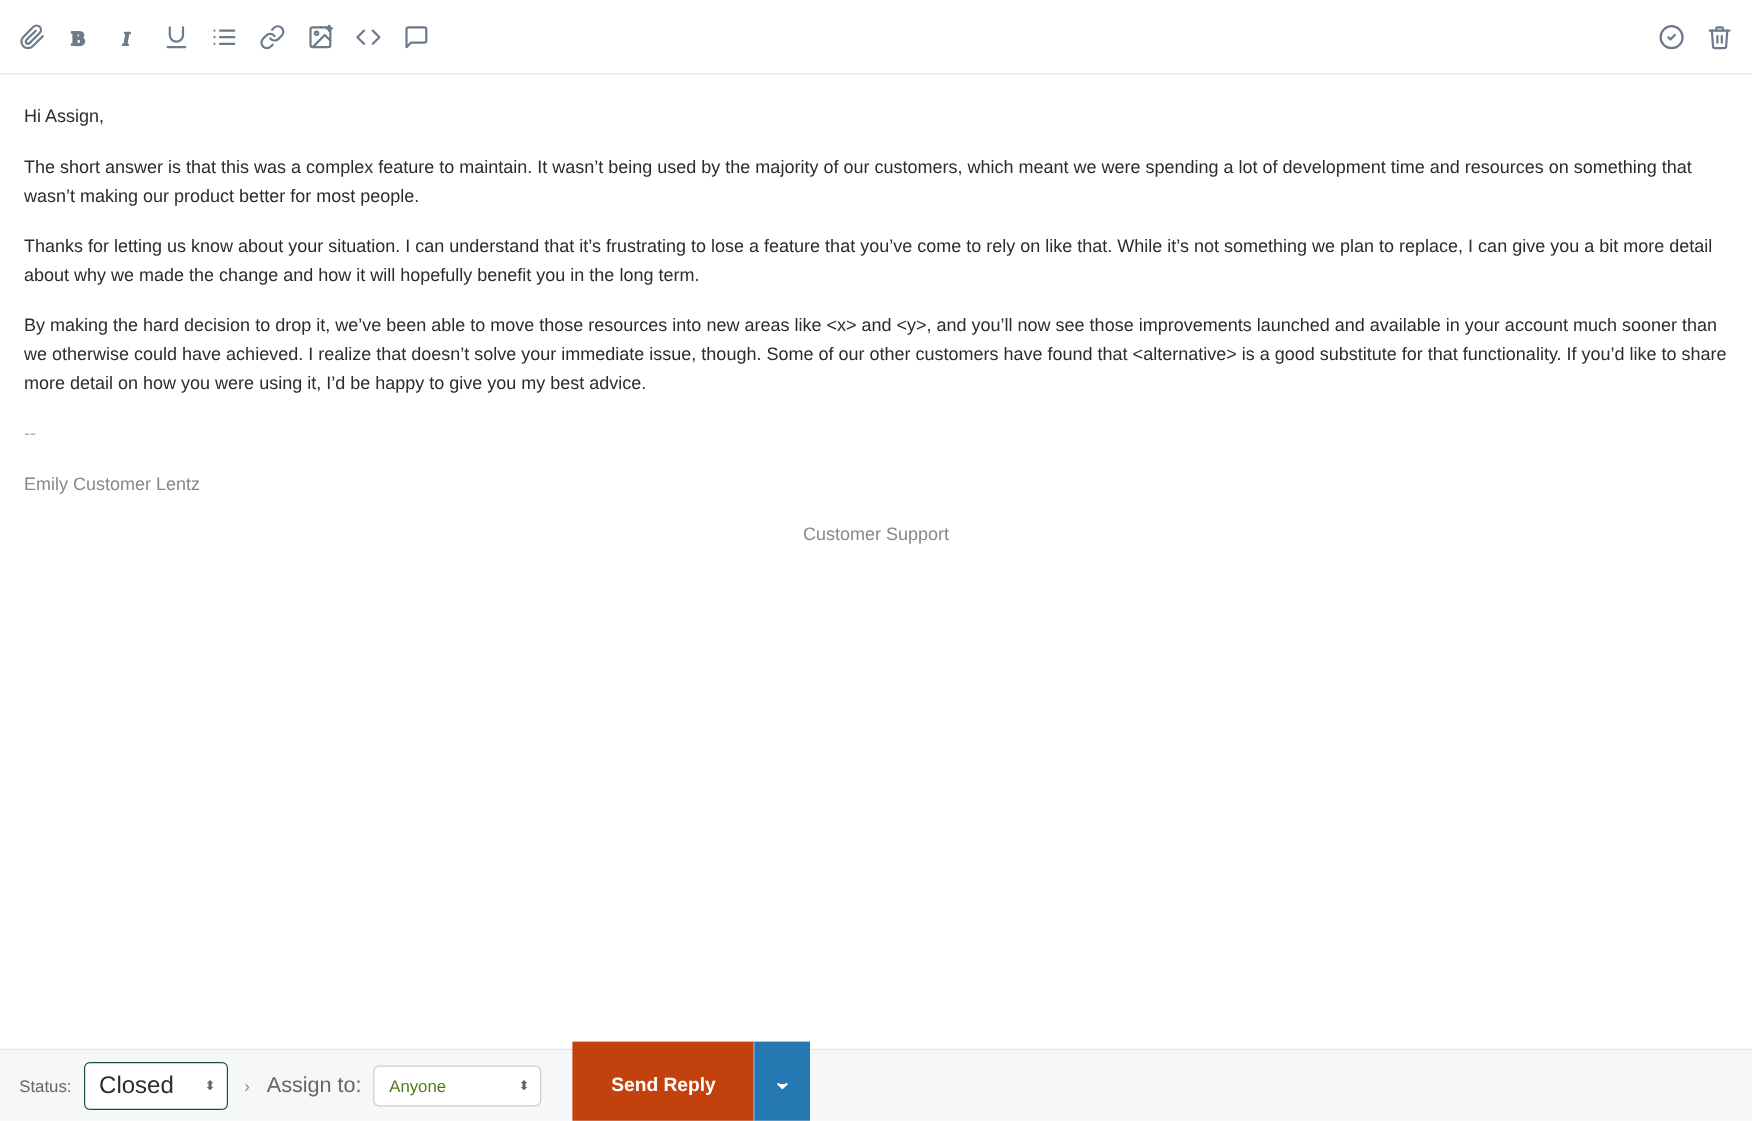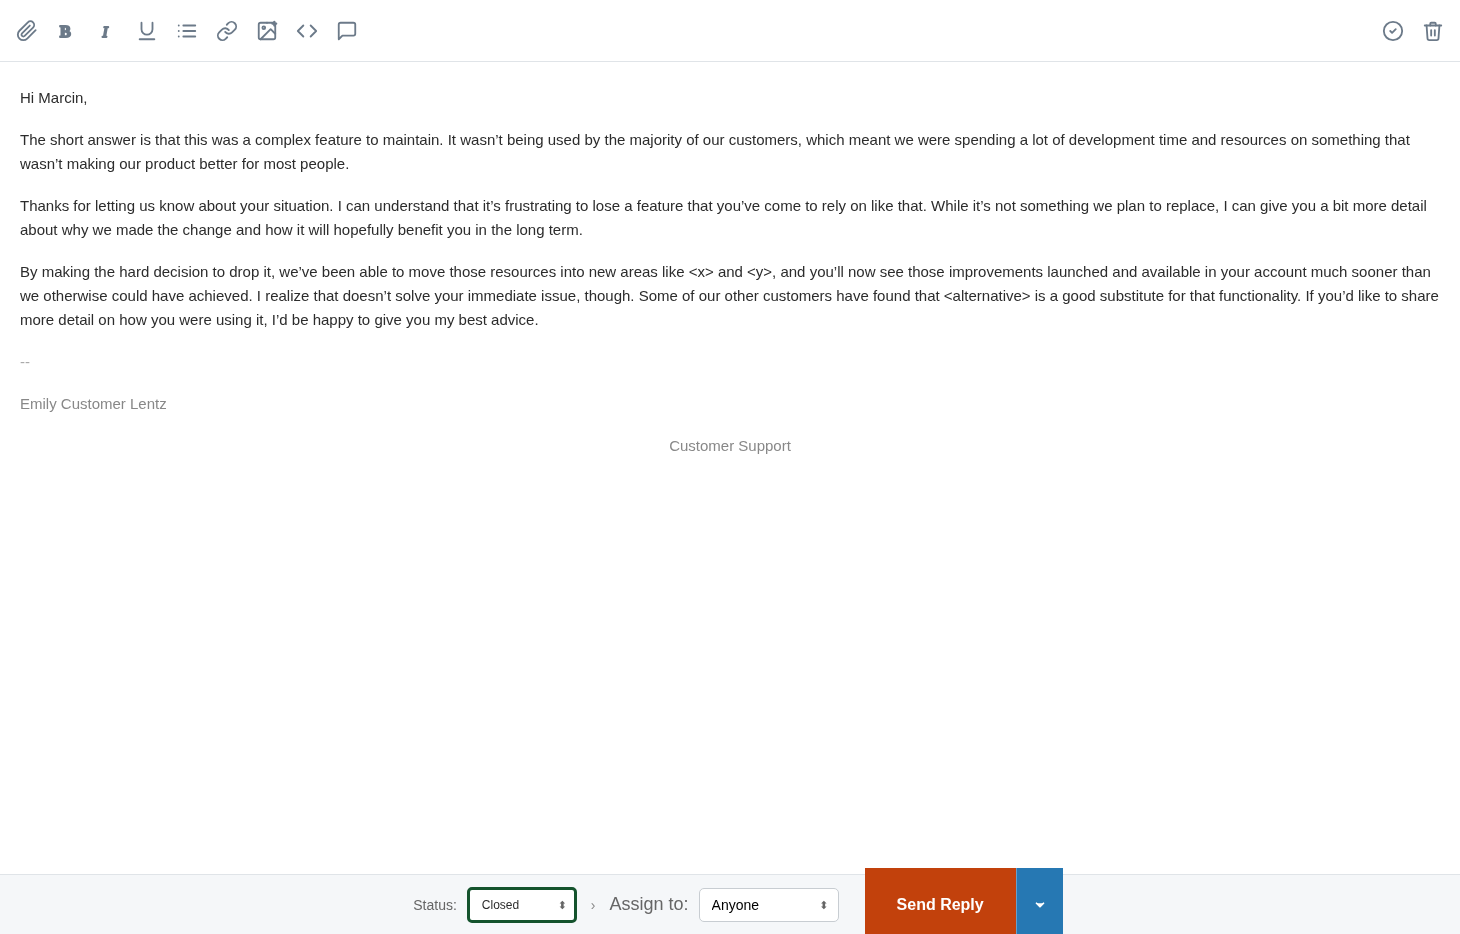--- a/index.html
+++ b/index.html
@@ -80,21 +80,21 @@
 
     .signature-line {
       color: #aaa;
       margin-bottom: 4px;
     }
 
     
     .bottom-bar {
       display: flex;
       align-items: center;
-      justify-content: center;
+      justify-content: flex-start;
       padding: 0;
       border-top: 1px solid #e0e4e8;
       background: #f5f7f9;
       height: 60px;
       flex-shrink: 0;
     }
 
     .bottom-bar-inner {
       display: flex;
       align-items: center;
@@ -117,24 +117,24 @@
 
     .select-wrapper {
       position: relative;
       display: inline-flex;
       align-items: center;
     }
 
     .select-wrapper select {
       appearance: none;
       -webkit-appearance: none;
-      border: 3px solid #14532d;
+      border: 1px solid #14532d;
       border-radius: 5px;
       padding: 8px 32px 8px 12px;
-      font-size: 12px;
+      font-size: 20px;
       background: #fff;
       color: #2c2c2c;
       cursor: pointer;
       min-width: 110px;
       font-family: inherit;
     }
 
     .select-wrapper::after {
       content: '⬍';
       position: absolute;
@@ -165,21 +165,21 @@
     }
 
     .assign-select-wrapper select {
       appearance: none;
       -webkit-appearance: none;
       border: 1px solid #c8cdd2;
       border-radius: 5px;
       padding: 8px 32px 8px 12px;
       font-size: 14px;
       background: #fff;
-      color: #000000;
+      color: #4d7c0f;
       cursor: pointer;
       min-width: 140px;
       font-family: inherit;
     }
 
     .assign-select-wrapper::after {
       content: '⬍';
       position: absolute;
       right: 10px;
       top: 50%;
@@ -324,21 +324,21 @@
         <path d="M19 6l-1 14a2 2 0 01-2 2H8a2 2 0 01-2-2L5 6"></path>
         <path d="M10 11v6"></path>
         <path d="M14 11v6"></path>
         <path d="M9 6V4a1 1 0 011-1h4a1 1 0 011 1v2"></path>
       </svg>
     </span>
   </div>
 </div>
 
 <div class="editor-area">
-  <p>Hi Marcin,</p>
+  <p>Hi Assign,</p>
   <p>The short answer is that this was a complex feature to maintain. It wasn’t being used by the majority of our customers, which meant we were spending a lot of development time and resources on something that wasn’t making our product better for most people.</p>
   <p>Thanks for letting us know about your situation. I can understand that it’s frustrating to lose a feature that you’ve come to rely on like that. While it’s not something we plan to replace, I can give you a bit more detail about why we made the change and how it will hopefully benefit you in the long term.</p>
   <p>By making the hard decision to drop it, we’ve been able to move those resources into new areas like &lt;x&gt; and &lt;y&gt;, and you’ll now see those improvements launched and available in your account much sooner than we otherwise could have achieved. I realize that doesn’t solve your immediate issue, though. Some of our other customers have found that &lt;alternative&gt; is a good substitute for that functionality. If you’d like to share more detail on how you were using it, I’d be happy to give you my best advice.</p>
   <div class="signature">
     <p class="signature-line">--</p>
     <p>Emily Customer Lentz</p>
     <p>Customer Support</p>
   </div>
 </div>
 

